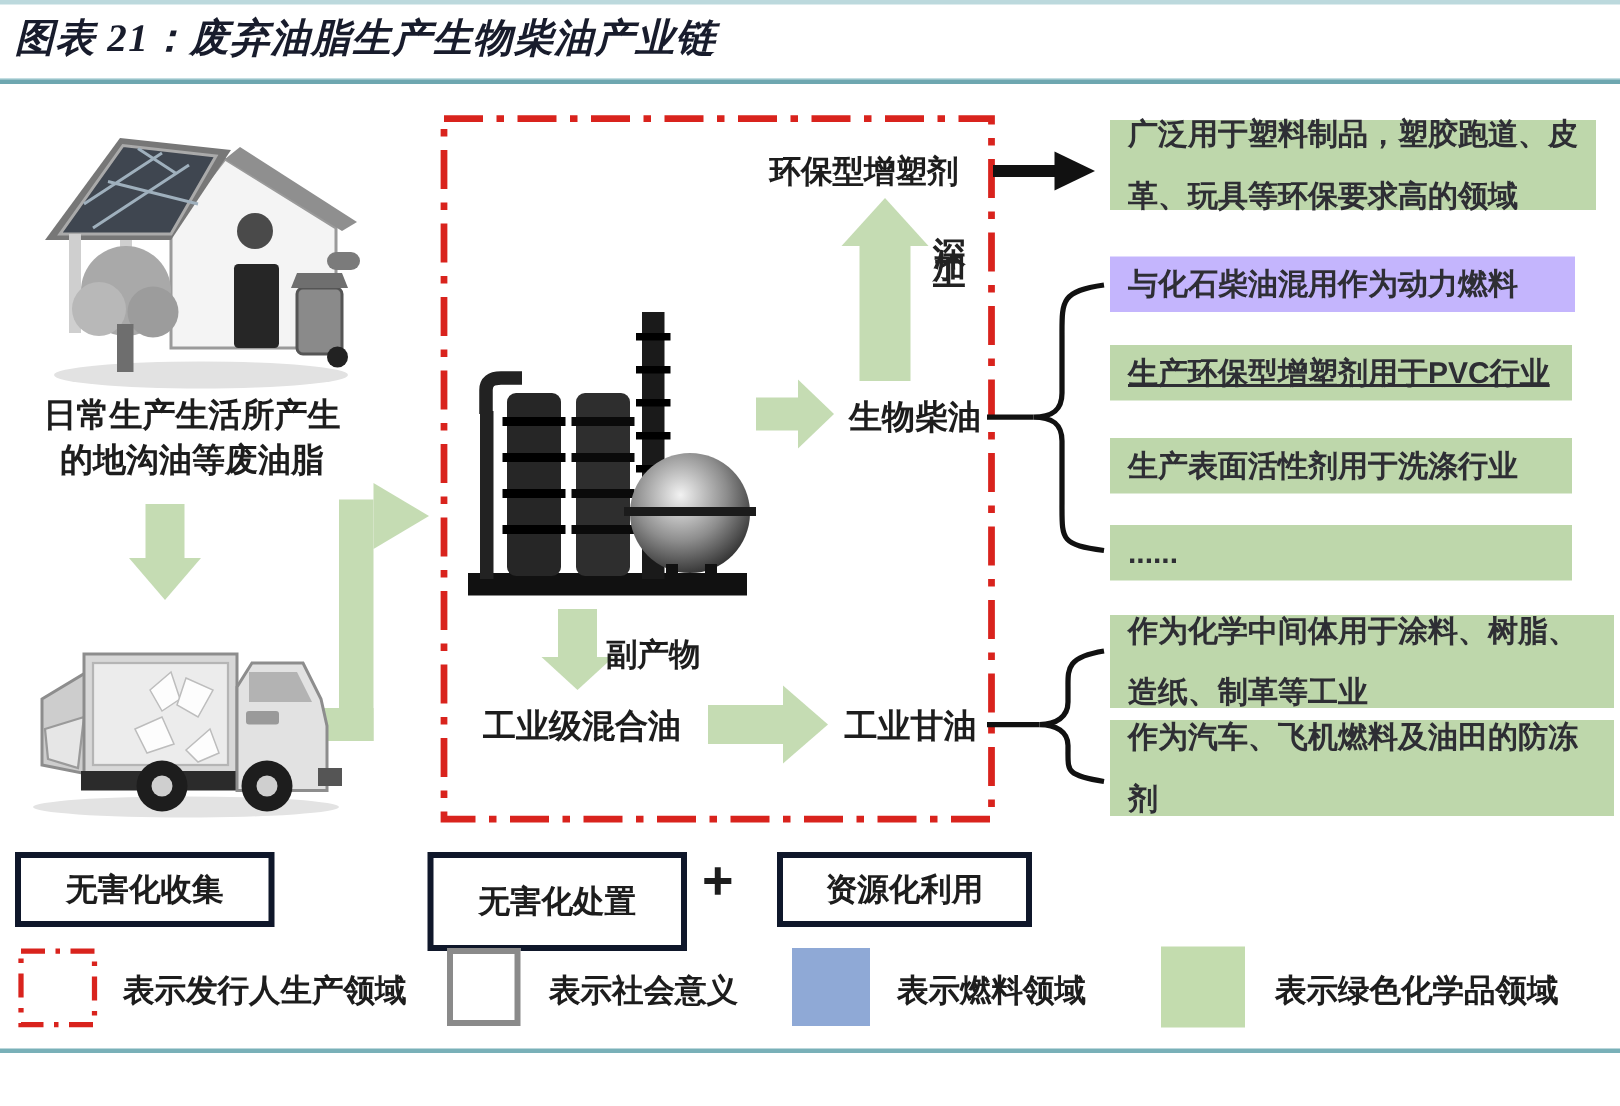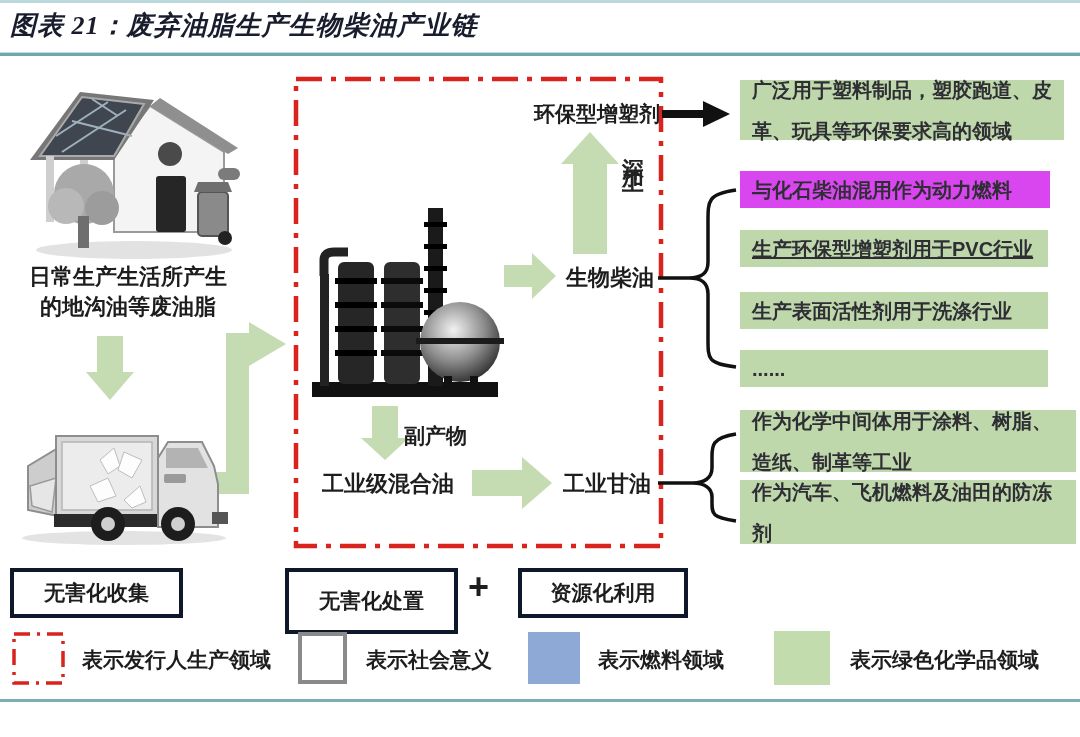--- a/index.html
+++ b/index.html
@@ -9,21 +9,21 @@
   .lbl{font-weight:bold;color:#1d1d1d;font-size:21px;white-space:nowrap;}
   .title{font-family:"Liberation Serif",serif;font-style:italic;font-weight:bold;
          font-size:26px;color:#181c2c;letter-spacing:1px;}
   .rule-top{left:0;top:0;width:1080px;height:3px;background:#bcd9dd;}
   .rule-title{left:0;top:52px;width:1080px;height:3px;background:#6ea7b0;border-top:1px solid #c2dde1;}
   .rule-bottom{left:0;top:699px;width:1080px;height:3px;background:#79b0b8;}
   .source{font-family:"Liberation Serif",serif;font-style:italic;font-size:18px;color:#1a1a1a;}
   .rbox{box-sizing:border-box;font-weight:bold;color:#2e2e34;font-size:20px;line-height:41px;
         padding:3px 10px 2px 12px;display:flex;align-items:center;}
   .rbox.green{background:#bed7ab;}
-  .rbox.blue{background:#d946ef;}
+  .rbox.blue{background:#c4b5fd;}
   .wbox{box-sizing:border-box;border:4px solid #0f172a;background:#fff;display:flex;
         align-items:center;justify-content:center;font-weight:bold;color:#1d1d1d;font-size:21px;}
   .vtext{writing-mode:vertical-rl;text-orientation:upright;letter-spacing:8px;
          font-weight:bold;color:#222;font-size:22px;}
   .plus{font-size:36px;font-weight:bold;color:#1d1d1d;}
   .swatch{box-sizing:border-box;}
   svg{display:block;}
 </style>
 </head>
 <body>
@@ -159,21 +159,21 @@
     <rect x="116" y="40" width="23" height="5" fill="#000"></rect>
     <rect x="116" y="62" width="23" height="5" fill="#000"></rect>
     <rect x="116" y="84" width="23" height="5" fill="#000"></rect>
     <rect x="116" y="106" width="23" height="5" fill="#000"></rect>
     <circle cx="152" cy="138" r="40" fill="url(#sph)"></circle>
     <rect x="108" y="134" width="88" height="6" fill="#1b1b1b"></rect>
     <rect x="136" y="172" width="8" height="10" fill="#111"></rect>
     <rect x="162" y="172" width="8" height="10" fill="#111"></rect>
   </svg>
 
-  <div class="abs lbl" style="left:534px;top:100px;width:144px;">环保型增塑剂</div>
+  <div class="abs lbl" style="left:504px;top:100px;width:144px;text-align:center;">环保型增塑剂</div>
   <div class="abs vtext" style="left:618px;top:140px;">深加工</div>
   <div class="abs lbl" style="left:560px;top:263px;width:100px;text-align:center;font-size:22px;">生物柴油</div>
   <div class="abs lbl" style="left:404px;top:422px;">副产物</div>
   <div class="abs lbl" style="left:322px;top:469px;font-size:22px;">工业级混合油</div>
   <div class="abs lbl" style="left:563px;top:469px;font-size:22px;">工业甘油</div>
 
   <div class="abs rbox green" style="left:740px;top:80px;width:324px;height:60px;">广泛用于塑料制品，塑胶跑道、皮革、玩具等环保要求高的领域</div>
   <div class="abs rbox blue" style="left:740px;top:171px;width:310px;height:37px;">与化石柴油混用作为动力燃料</div>
   <div class="abs rbox green" style="left:740px;top:230px;width:308px;height:37px;text-decoration:underline;">生产环保型增塑剂用于PVC行业</div>
   <div class="abs rbox green" style="left:740px;top:292px;width:308px;height:37px;">生产表面活性剂用于洗涤行业</div>

